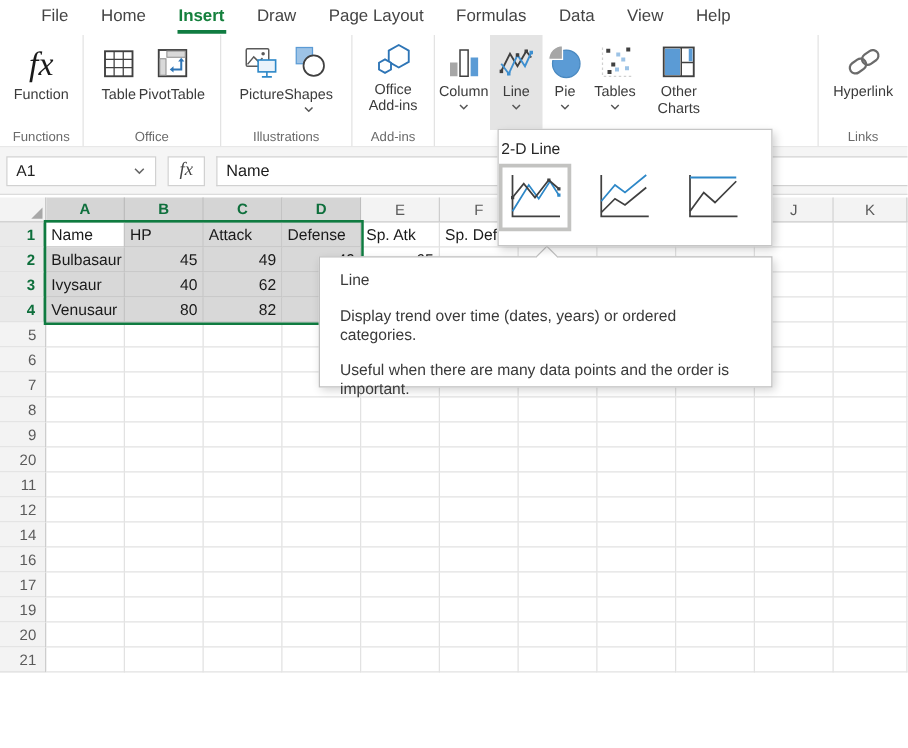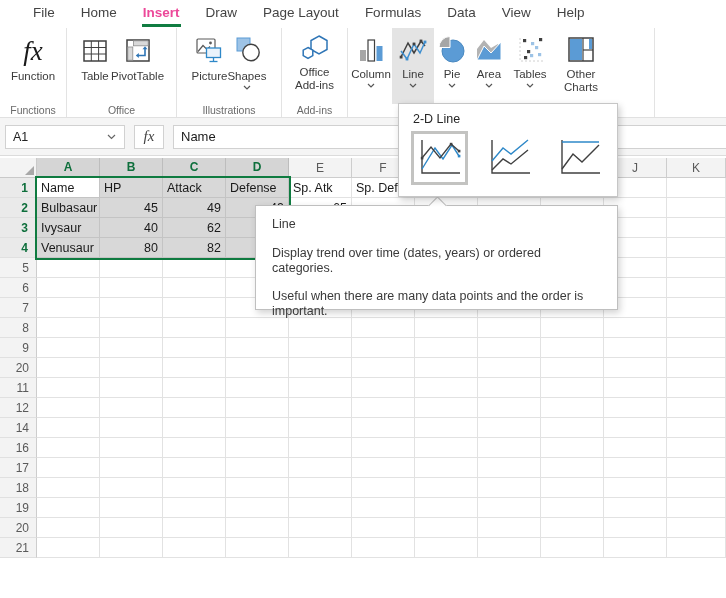--- a/index.html
+++ b/index.html
@@ -6,21 +6,21 @@
   html,body { width:726px; height:598px; }
   body {
     position:relative; font-family:"Liberation Sans", sans-serif;
     background:#fff; overflow:hidden; color:#262626;
   }
   
   .menubar { position:absolute; top:0; left:0; width:726px; height:28px;
     display:flex; align-items:center; padding-left:20px; background:#fff; }
   .menu-item { padding:0 13px; font-size:13.5px; color:#444; height:28px;
     line-height:26px; position:relative; white-space:nowrap; cursor:default; }
-  .menu-item.active { color:#ec4899; font-weight:700; }
+  .menu-item.active { color:#15803d; font-weight:700; }
   .menu-item.active::after { content:""; position:absolute; left:12px; right:12px;
     bottom:1px; height:3px; background:#107c41; }
   
   .ribbon { position:absolute; top:28px; left:0; width:726px; height:90px;
     background:#fff; border-bottom:1px solid #e1e1e1; display:flex; }
   .rgroup { position:relative; display:flex; justify-content:center;
     padding:0 2px 14px 2px; border-right:1px solid #e3e3e3; flex-shrink:0; }
   .rgroup-label { position:absolute; bottom:1px; left:0; right:0; text-align:center;
     font-size:10.5px; color:#6a6a6a; white-space:nowrap; }
   .g-functions{width:67px;} .g-tables{width:110px;} .g-illustrations{width:105px;}
@@ -71,21 +71,21 @@
     font-size:12.5px; color:#1a1a1a; display:flex; align-items:center;
     padding:0 4px; overflow:hidden; white-space:nowrap; }
   .cell.num { justify-content:flex-end; }
   .cell.selbg { background:#d8d8d8; border-right-color:#c4c4c4; border-bottom-color:#c4c4c4; }
   .cell.activecell { background:#fff; }
   .sel-border { position:absolute; left:35px; top:18px; width:256px; height:84px;
     border:2px solid #0f7b40; pointer-events:none; }
   
   .dropdown { position:absolute; left:398px; top:103px; width:220px; height:94px;
     background:#fff; border:1px solid #c6c6c6; box-shadow:2px 3px 7px rgba(0,0,0,.2);
-    padding:6px 8px 6px 12px; z-index:6; }
+    padding:6px 8px 6px 0; z-index:6; }
   .dd-title { font-size:12.5px; color:#262626; margin:2px 0 5px 2px; }
   .dd-thumbs { display:flex; gap:13px; align-items:center; }
   .dd-thumb { width:58px; height:54px; display:flex; align-items:center;
     justify-content:center; border:3px solid transparent; background:#fff; cursor:default; }
   .dd-thumb.selected { border-color:#c3c3c1; }
   
   .tooltip { position:absolute; left:255px; top:205px; width:363px; height:105px;
     background:#fff; border:1px solid #bfbfbf; box-shadow:2px 3px 7px rgba(0,0,0,.18);
     padding:11px 16px; z-index:5; font-size:12.5px; color:#3a3a3a; line-height:15px; }
   .tt-notch { position:absolute; top:-7px; left:175px; width:13px; height:13px;
@@ -210,30 +210,20 @@
     <div class="rbtn" style="width:36px">
       <svg width="32" height="32" viewBox="0 0 32 32">
         <circle cx="17" cy="17" r="11" fill="#5b9bd5" stroke="#4a89c0" stroke-width="1"></circle>
         <path d="M14,13.5 L14,2.5 A11,11 0 0 0 3,13.5 Z" fill="#a6a6a6" stroke="#fff" stroke-width="1"></path>
       </svg>
       <span class="lbl">Pie</span>
       <svg class="chev" width="8" height="5" viewBox="0 0 8 5">
           <polyline points="1,1 4,4 7,1" fill="none" stroke="#565656" stroke-width="1.2"></polyline>
         </svg>
     </div>
-    <div class="rbtn" style="width:38px">
-      <svg width="32" height="32" viewBox="0 0 32 32">
-        <polygon points="4,26 4,15 11,6 18,14 25,10 28,26" fill="#b3b3b3"></polygon>
-        <polygon points="4,26 11,12 18,19 28,8 28,26" fill="#5b9bd5" stroke="#fff" stroke-width="1"></polygon>
-      </svg>
-      <span class="lbl">Area</span>
-      <svg class="chev" width="8" height="5" viewBox="0 0 8 5">
-          <polyline points="1,1 4,4 7,1" fill="none" stroke="#565656" stroke-width="1.2"></polyline>
-        </svg>
-    </div>
     <div class="rbtn" style="width:44px">
       <svg width="32" height="32" viewBox="0 0 32 32">
         <path d="M6,4 V27 H29" fill="none" stroke="#d0d0d0" stroke-width="1" stroke-dasharray="2 2"></path>
         <rect x="9" y="5" width="3.2" height="3.2" fill="#404040"></rect>
         <rect x="25" y="4" width="3.2" height="3.2" fill="#404040"></rect>
         <rect x="13" y="16" width="3.2" height="3.2" fill="#404040"></rect>
         <rect x="10" y="22" width="3.2" height="3.2" fill="#404040"></rect>
         <rect x="17" y="8" width="3.2" height="3.2" fill="#9dc3e6"></rect>
         <rect x="21" y="12" width="3.2" height="3.2" fill="#9dc3e6"></rect>
         <rect x="16" y="20" width="3.2" height="3.2" fill="#9dc3e6"></rect>
@@ -250,20 +240,32 @@
         <rect x="5" y="5" width="12" height="21" fill="#5b9bd5"></rect>
         <line x1="18" y1="4" x2="18" y2="27" stroke="#404040" stroke-width="1.2"></line>
         <line x1="18" y1="16" x2="28" y2="16" stroke="#404040" stroke-width="1.2"></line>
         <rect x="24" y="5" width="3" height="10" fill="#5b9bd5"></rect>
       </svg>
       <span class="lbl wrap" style="width:52px">Other Charts</span>
     </div>
 
   </div>
 
+  <div class="rgroup g-links">
+    <div class="rbtn">
+      <svg width="34" height="32" viewBox="0 0 34 32">
+        <g fill="none" stroke="#6b6b6b" stroke-width="1.8" transform="rotate(-35 17 15)">
+          <rect x="4" y="11" width="14" height="9" rx="4.5"></rect>
+          <rect x="16" y="11" width="14" height="9" rx="4.5"></rect>
+        </g>
+      </svg>
+      <span class="lbl">Hyperlink</span>
+    </div>
+    <span class="rgroup-label">Links</span>
+  </div>
 </div>
 
 <div class="formula-bar">
   <div class="name-box">
     <span>A1</span>
     <svg width="9" height="6" viewBox="0 0 9 6">
       <polyline points="1,1 4.5,4.5 8,1" fill="none" stroke="#666" stroke-width="1.2"></polyline>
     </svg>
   </div>
   <div class="fx-btn">
@@ -493,34 +495,20 @@
       <div class="cell" style="width: 63px;"></div>
       <div class="cell" style="width: 63px;"></div>
       <div class="cell" style="width: 63px;"></div>
       <div class="cell" style="width: 63px;"></div>
       <div class="cell" style="width: 63px;"></div>
       <div class="cell" style="width: 63px;"></div>
       <div class="cell" style="width: 63px;"></div>
       <div class="cell" style="width: 59px;"></div>
     </div>
     <div class="row">
-      <div class="rh">18</div>
-      <div class="cell" style="width: 63px;"></div>
-      <div class="cell" style="width: 63px;"></div>
-      <div class="cell" style="width: 63px;"></div>
-      <div class="cell" style="width: 63px;"></div>
-      <div class="cell" style="width: 63px;"></div>
-      <div class="cell" style="width: 63px;"></div>
-      <div class="cell" style="width: 63px;"></div>
-      <div class="cell" style="width: 63px;"></div>
-      <div class="cell" style="width: 63px;"></div>
-      <div class="cell" style="width: 63px;"></div>
-      <div class="cell" style="width: 59px;"></div>
-    </div>
-    <div class="row">
       <div class="rh">19</div>
       <div class="cell" style="width: 63px;"></div>
       <div class="cell" style="width: 63px;"></div>
       <div class="cell" style="width: 63px;"></div>
       <div class="cell" style="width: 63px;"></div>
       <div class="cell" style="width: 63px;"></div>
       <div class="cell" style="width: 63px;"></div>
       <div class="cell" style="width: 63px;"></div>
       <div class="cell" style="width: 63px;"></div>
       <div class="cell" style="width: 63px;"></div>

